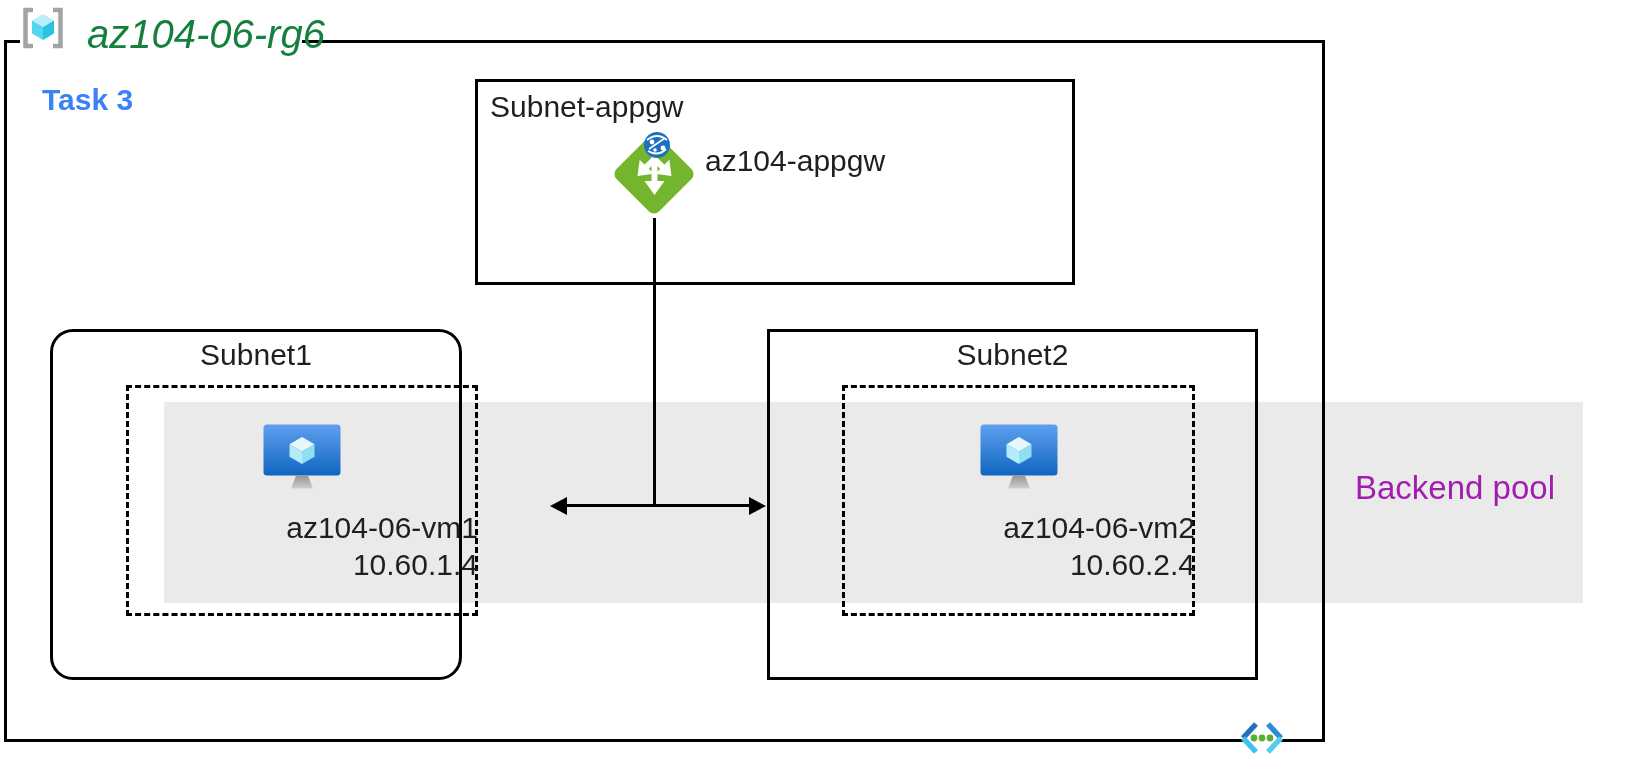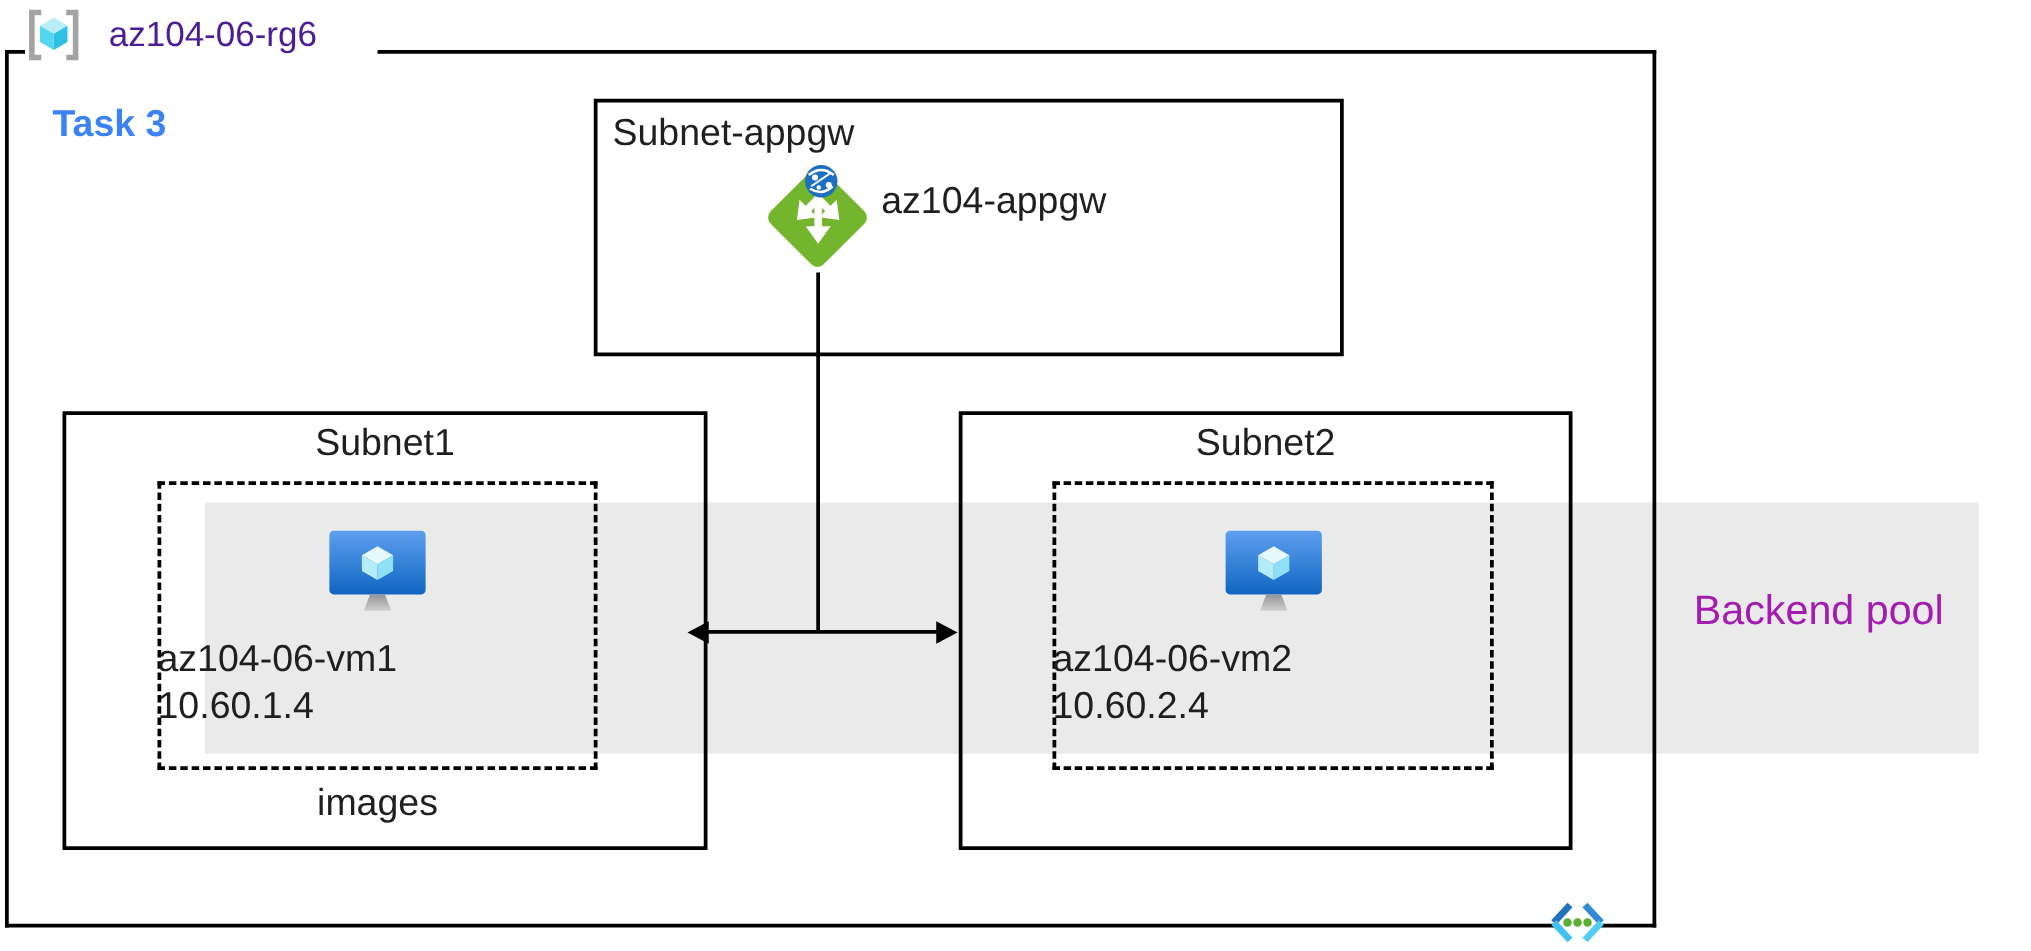--- a/index.html
+++ b/index.html
@@ -10,51 +10,51 @@
   .band{position:absolute;left:164px;top:402px;width:1419px;height:201px;background:#eaeaea;z-index:0;}
   .band-label{position:absolute;left:1327px;top:469px;width:256px;text-align:center;
     font-size:33px;color:#a21caf;z-index:3;}
 
   
   .rg-box{position:absolute;left:4px;top:40px;width:1321px;height:702px;box-sizing:border-box;
     border-left:3px solid #000;border-right:3px solid #000;border-bottom:3px solid #000;z-index:1;}
   .rg-top-seg1{position:absolute;left:4px;top:40px;width:16px;height:3px;background:#000;z-index:1;}
   .rg-top-seg2{position:absolute;left:302px;top:40px;width:1023px;height:3px;background:#000;z-index:1;}
   .rg-icon{position:absolute;left:20px;top:6px;z-index:2;}
-  .rg-title{position:absolute;left:87px;top:12px;font-size:28px;color:#4c1d95;z-index:2;white-space:nowrap;}
+  .rg-title{position:absolute;left:87px;top:12px;font-size:40px;color:#15803d;z-index:2;white-space:nowrap;font-style:italic;}
 
   .task-label{position:absolute;left:42px;top:83px;font-size:30px;font-weight:bold;color:#3b82f6;z-index:2;}
 
   
   .appgw-box{position:absolute;left:475px;top:79px;width:600px;height:206px;box-sizing:border-box;
     border:3px solid #000;background:#fff;z-index:1;padding-left:32px;}
   .appgw-box .box-label{position:absolute;left:12px;top:8px;font-size:30px;}
   .appgw-icon{position:absolute;left:610px;top:129px;z-index:2;}
   .appgw-text{position:absolute;left:705px;top:142px;font-size:30px;line-height:38px;z-index:2;white-space:nowrap;}
 
   
   .v-line{position:absolute;left:653px;top:218px;width:3px;height:288px;background:#000;z-index:2;}
   .h-line{position:absolute;left:560px;top:504px;width:196px;height:3px;background:#000;z-index:2;}
   .arrow-left{position:absolute;left:550px;top:497px;width:0;height:0;z-index:2;
     border-top:9px solid transparent;border-bottom:9px solid transparent;border-right:17px solid #000;}
   .arrow-right{position:absolute;left:749px;top:497px;width:0;height:0;z-index:2;
     border-top:9px solid transparent;border-bottom:9px solid transparent;border-left:17px solid #000;}
 
   
   .subnet{position:absolute;box-sizing:border-box;border:3px solid #000;z-index:1;}
-  .subnet1{left:50px;top:329px;width:516px;height:351px;}
+  .subnet1{left:50px;top:329px;width:412px;height:351px;border-radius:23px;}
   .subnet2{left:767px;top:329px;width:491px;height:351px;}
   .subnet-title{position:absolute;left:0;top:6px;width:100%;text-align:center;font-size:30px;}
   .dashed{position:absolute;box-sizing:border-box;border:3px dashed #000;z-index:1;}
   .dashed1{left:126px;top:385px;width:352px;height:231px;}
   .dashed2{left:842px;top:385px;width:353px;height:231px;}
   .vm-icon{position:absolute;z-index:2;}
   .vm-icon1{left:262px;top:423px;}
   .vm-icon2{left:979px;top:423px;}
-  .vm-text{position:absolute;text-align:left;font-size:30px;line-height:37px;z-index:2;}
+  .vm-text{position:absolute;text-align:right;font-size:30px;line-height:37px;z-index:2;}
   .vm-text1{left:126px;top:509px;width:352px;}
   .vm-text2{left:842px;top:509px;width:353px;}
   .storage-label{position:absolute;text-align:center;font-size:30px;z-index:2;}
   .storage1{left:126px;top:626px;width:352px;}
   .storage2{left:842px;top:626px;width:353px;}
 
   .vnet-icon{position:absolute;left:1235px;top:719px;z-index:3;}
 </style>
 </head>
 <body>
@@ -132,21 +132,20 @@
     <rect x="1.5" y="1.5" width="77" height="51" rx="3.5" fill="url(#vmg1)"></rect>
     <polygon points="40,14 52.5,21.2 40,28.4 27.5,21.2" fill="#e7f8fd"></polygon>
     <polygon points="27.5,21.2 40,28.4 40,41 27.5,33.8" fill="#b4ecfa"></polygon>
     <polygon points="40,28.4 52.5,21.2 52.5,33.8 40,41" fill="#8fe0f5"></polygon>
     <polygon points="34,52.5 46,52.5 51,65.5 29,65.5" fill="url(#stg1)"></polygon>
   </svg>
   <div class="vm-text vm-text1">
     <div>az104-06-vm1</div>
     <div>10.60.1.4</div>
   </div>
-  <div class="storage-label storage1">images</div>
 
   <div class="subnet subnet2">
     <div class="subnet-title">Subnet2</div>
   </div>
   <div class="dashed dashed2"></div>
   <svg class="vm-icon vm-icon2" width="80" height="67" viewBox="0 0 80 67">
     <defs>
       <linearGradient id="vmg2" x1="0" y1="0" x2="0" y2="1">
         <stop offset="0" stop-color="#5ea0ef"></stop>
           <stop offset="1" stop-color="#1065c1"></stop>

